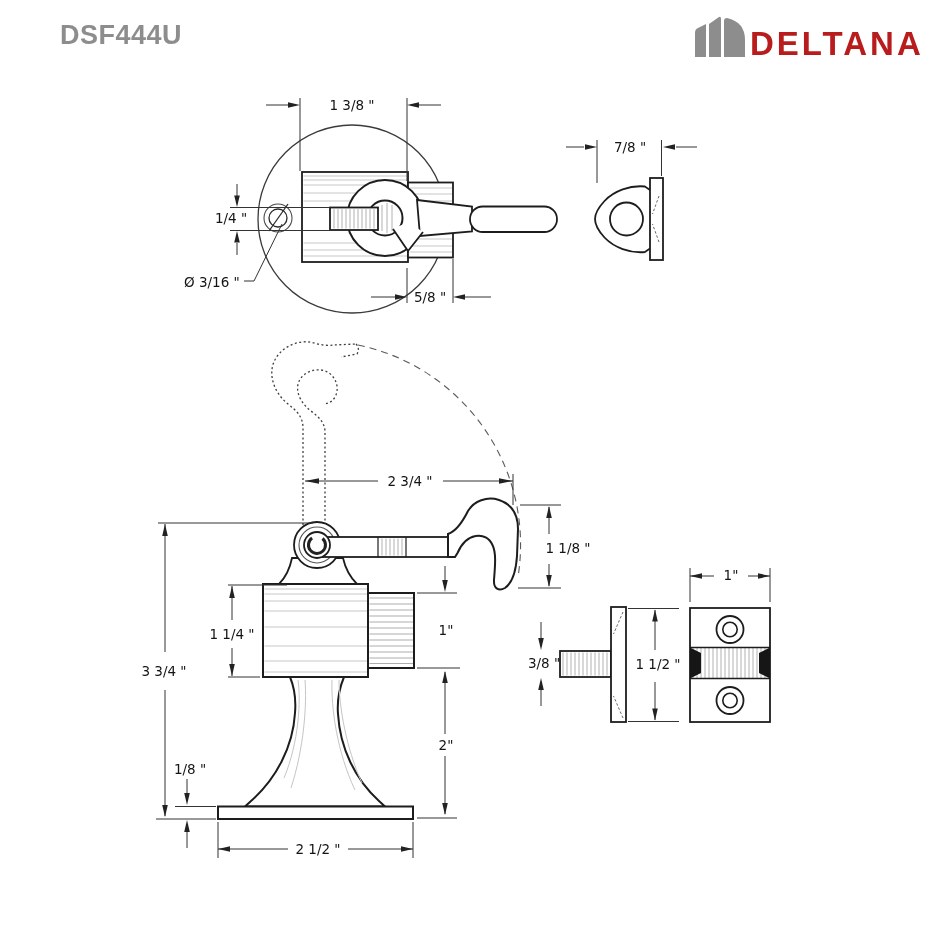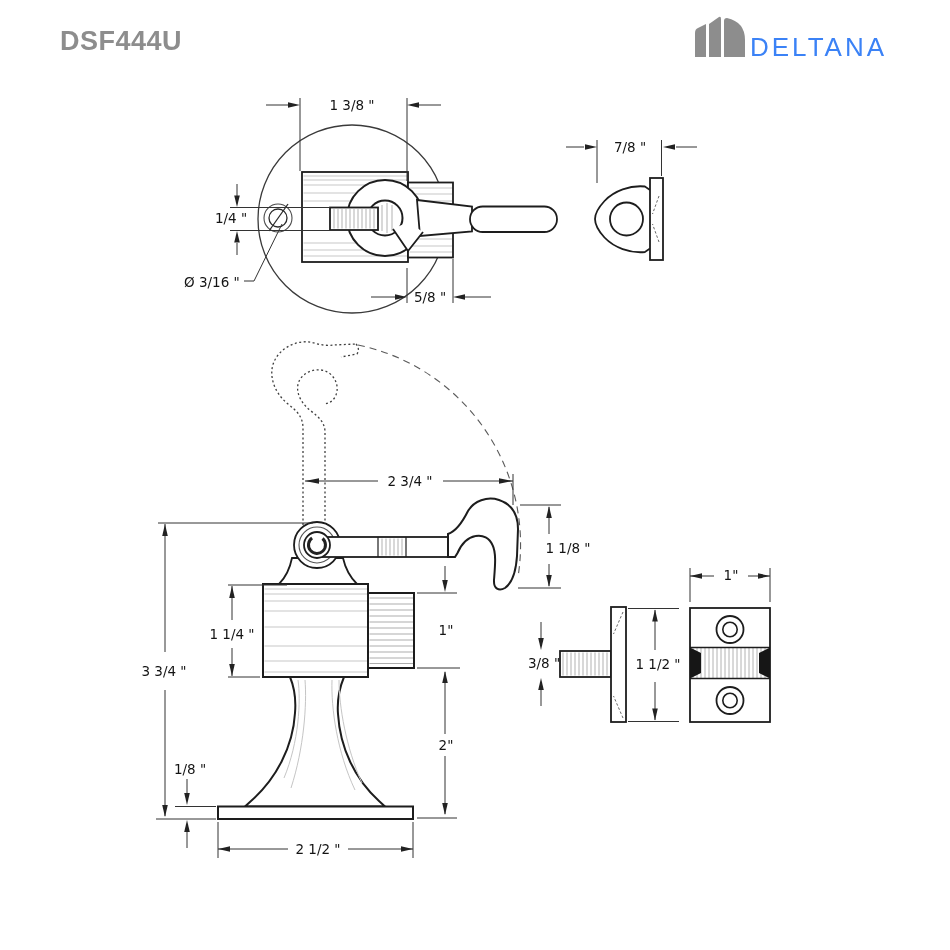--- a/index.html
+++ b/index.html
@@ -1,21 +1,21 @@
 <!DOCTYPE html>
 <html><head>
 <meta charset="utf-8">
 <style>
   html,body{margin:0;padding:0;background:#ffffff;}
   .canvas{position:relative;width:950px;height:950px;background:#fff;overflow:hidden;
           font-family:"Liberation Sans", sans-serif;}
-  .title{position:absolute;left:60px;top:26px;font-size:27px;font-weight:bold;
+  .title{position:absolute;left:60px;top:20px;font-size:27px;font-weight:bold;
          color:#8d8d8d;letter-spacing:0.5px;}
   .brand{position:absolute;left:694px;top:14px;display:flex;align-items:flex-end;}
-  .brand-name{font-size:26px;font-weight:normal;color:#3b82f6;letter-spacing:3px;line-height:1;}
+  .brand-name{font-size:33px;font-weight:bold;color:#b91c1c;letter-spacing:3px;line-height:1;}
   .drawing{position:absolute;left:0;top:0;}
   .o{fill:#fff;stroke:#1d1d1d;stroke-width:1.8;}
   .o2{fill:#fff;stroke:#1d1d1d;stroke-width:2;}
   .ln{stroke:#1d1d1d;fill:none;}
   .d{stroke:#333;stroke-width:1;fill:none;}
   .ar{fill:#222;stroke:none;}
   .h{stroke:#c7c7c7;stroke-width:1;}
   .h2{stroke:#a8a8a8;stroke-width:0.9;}
   text.dim{font-family:"DejaVu Sans", sans-serif;font-size:13.5px;fill:#141414;}
 </style>

